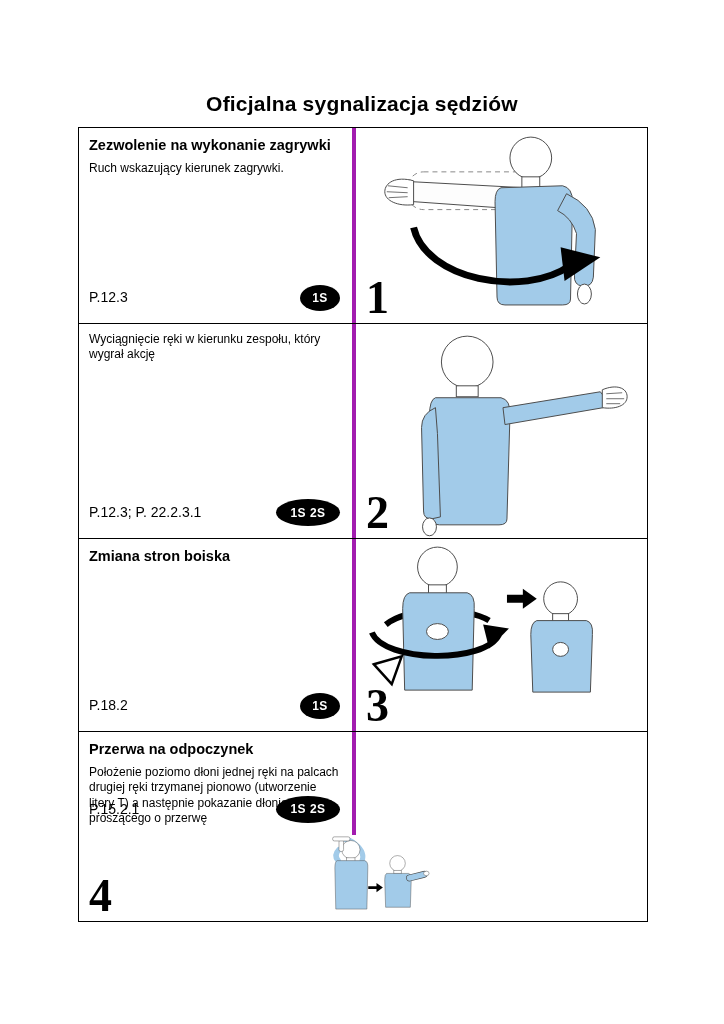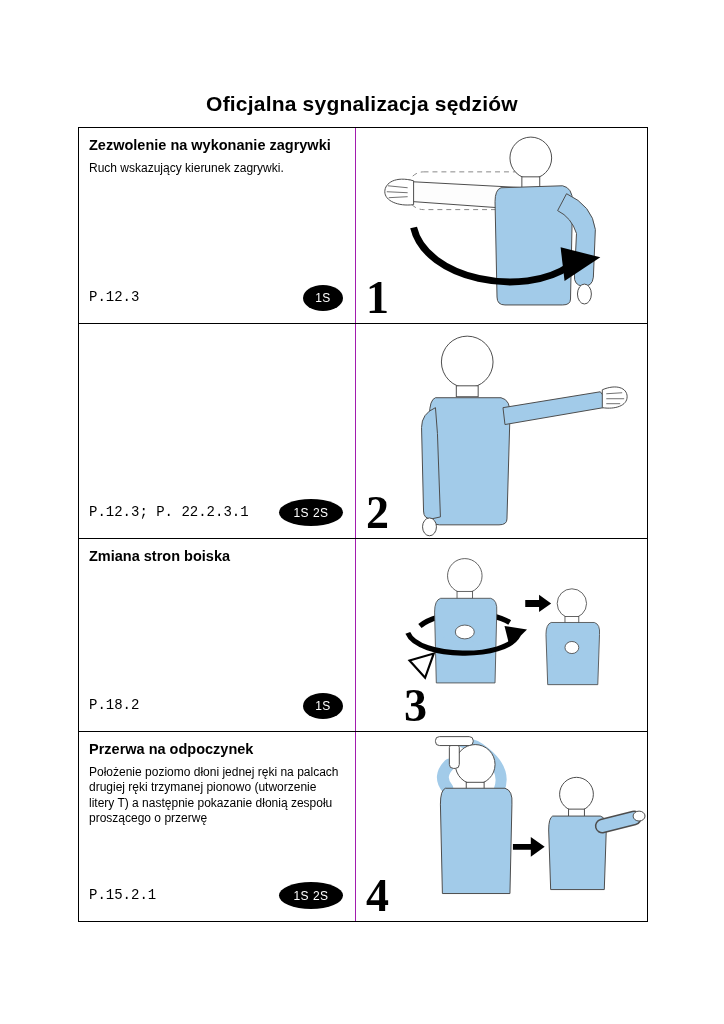--- a/index.html
+++ b/index.html
@@ -34,29 +34,29 @@
     width: 570px;
     border: 1px solid #000;
     box-sizing: border-box;
     background: #fff;
   }
   .row {
     display: flex;
     border-bottom: 1px solid #000;
     box-sizing: border-box;
   }
-  .row:last-child { border-bottom: none; }
+  .row:last-child { border-bottom: none; flex-direction: column; }
   .row:nth-child(1) { height: 196px; }
   .row:nth-child(2) { height: 215px; }
-  .row:nth-child(3) { height: 193px; gap: 38px; }
+  .row:nth-child(3) { height: 193px; }
   .row:nth-child(4) { height: 189px; }
   .cell-text {
     width: 277px;
     min-width: 277px;
-    border-right: 1px solid #a21caf;
+    border-right: 4px solid #a21caf;
     box-sizing: border-box;
     position: relative;
     padding: 8px 12px 8px 10px;
   }
   .cell-img {
     flex: 1;
     position: relative;
     overflow: hidden;
   }
   .sig-title {
@@ -67,29 +67,28 @@
   }
   .sig-desc {
     font-size: 12px;
     line-height: 1.28;
   }
   .sig-ref {
     position: absolute;
     left: 10px;
     bottom: 18px;
     font-size: 14px;
-    font-family: Liberation Mono, monospace;
   }
   .badge {
     position: absolute;
     right: 12px;
     bottom: 12px;
     background: #000;
     color: #fff;
-    font-weight: normal;
+    font-weight: bold;
     font-size: 12px;
     border-radius: 50%;
     display: flex;
     align-items: center;
     justify-content: center;
     letter-spacing: 0.5px;
   }
   .badge-1 { width: 40px; height: 26px; }
   .badge-2 { width: 64px; height: 27px; }
   .sig-num {
@@ -136,20 +135,21 @@
           <ellipse cx="230" cy="167" rx="7" ry="10" fill="#fff" stroke="#4d4d4d"></ellipse>
           <path d="M58,100 C70,152 168,172 216,138" fill="none" stroke="#000" stroke-width="7"></path>
           <polygon points="210,154 246,130 206,120" fill="#000"></polygon>
         </svg>
         <div class="sig-num">1</div>
       </div>
     </div>
 
     <div class="row">
       <div class="cell-text">
+        <div class="sig-desc">Wyciągnięcie ręki w kierunku zespołu, który wygrał akcję</div>
         <div class="sig-ref">P.12.3; P. 22.2.3.1</div>
         <div class="badge badge-2">1S 2S</div>
       </div>
       <div class="cell-img">
         <svg class="illu" viewBox="0 0 293 215" xmlns="http://www.w3.org/2000/svg">
           <circle cx="112" cy="38" r="26" fill="#fff" stroke="#4d4d4d"></circle>
           <rect x="101" y="62" width="22" height="11" fill="#fff" stroke="#4d4d4d"></rect>
           <path d="M80,74 L146,74 Q156,76 155,92 L152,196 Q152,202 144,202 L84,202 Q76,202 76,194 L74,92 Q74,76 80,74 Z" fill="#a2cbe9" stroke="#4d4d4d"></path>
           <path d="M148,84 L246,68 Q253,75 249,84 L150,101 Z" fill="#a2cbe9" stroke="#4d4d4d"></path>
           <path d="M248,66 C262,60 273,64 273,73 C273,82 261,86 248,84 Z" fill="#fff" stroke="#4d4d4d"></path>

